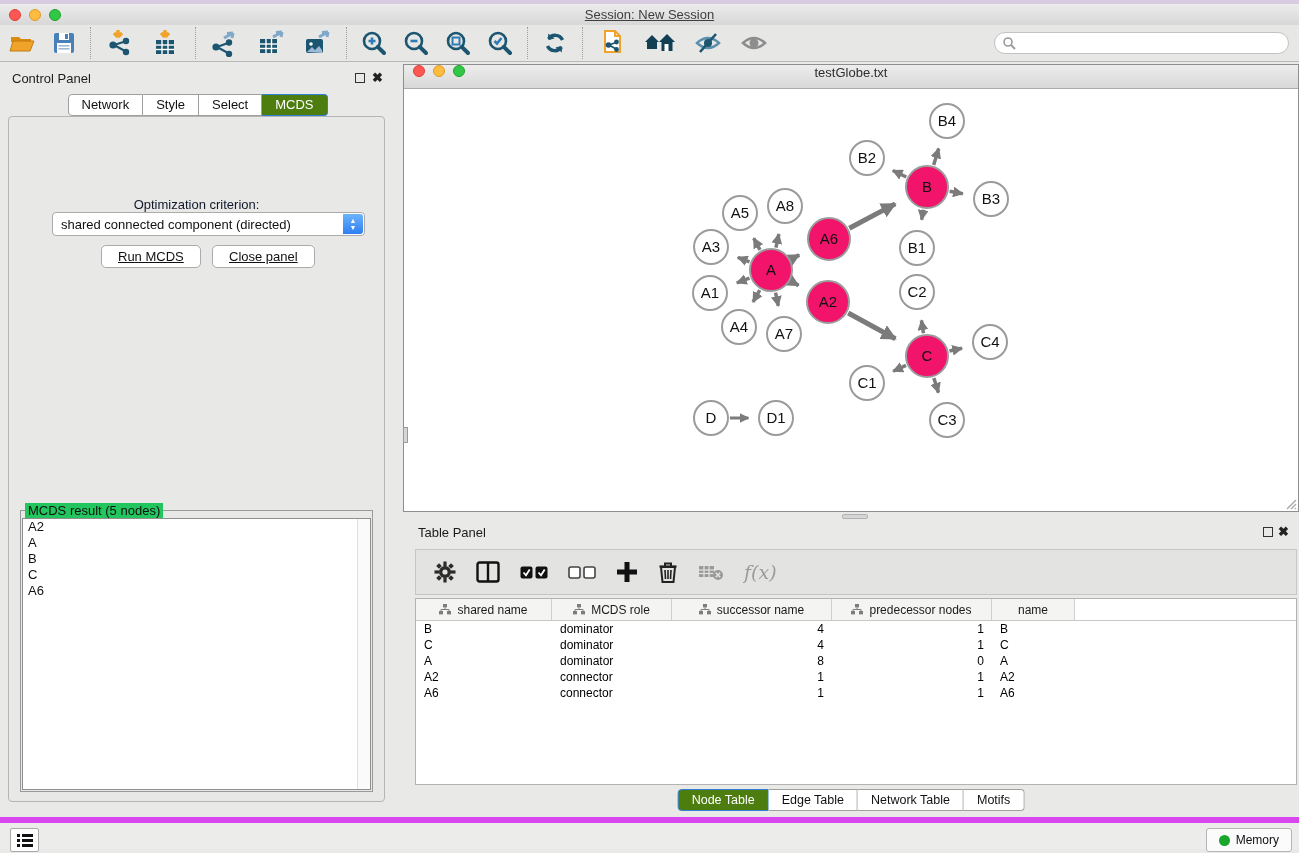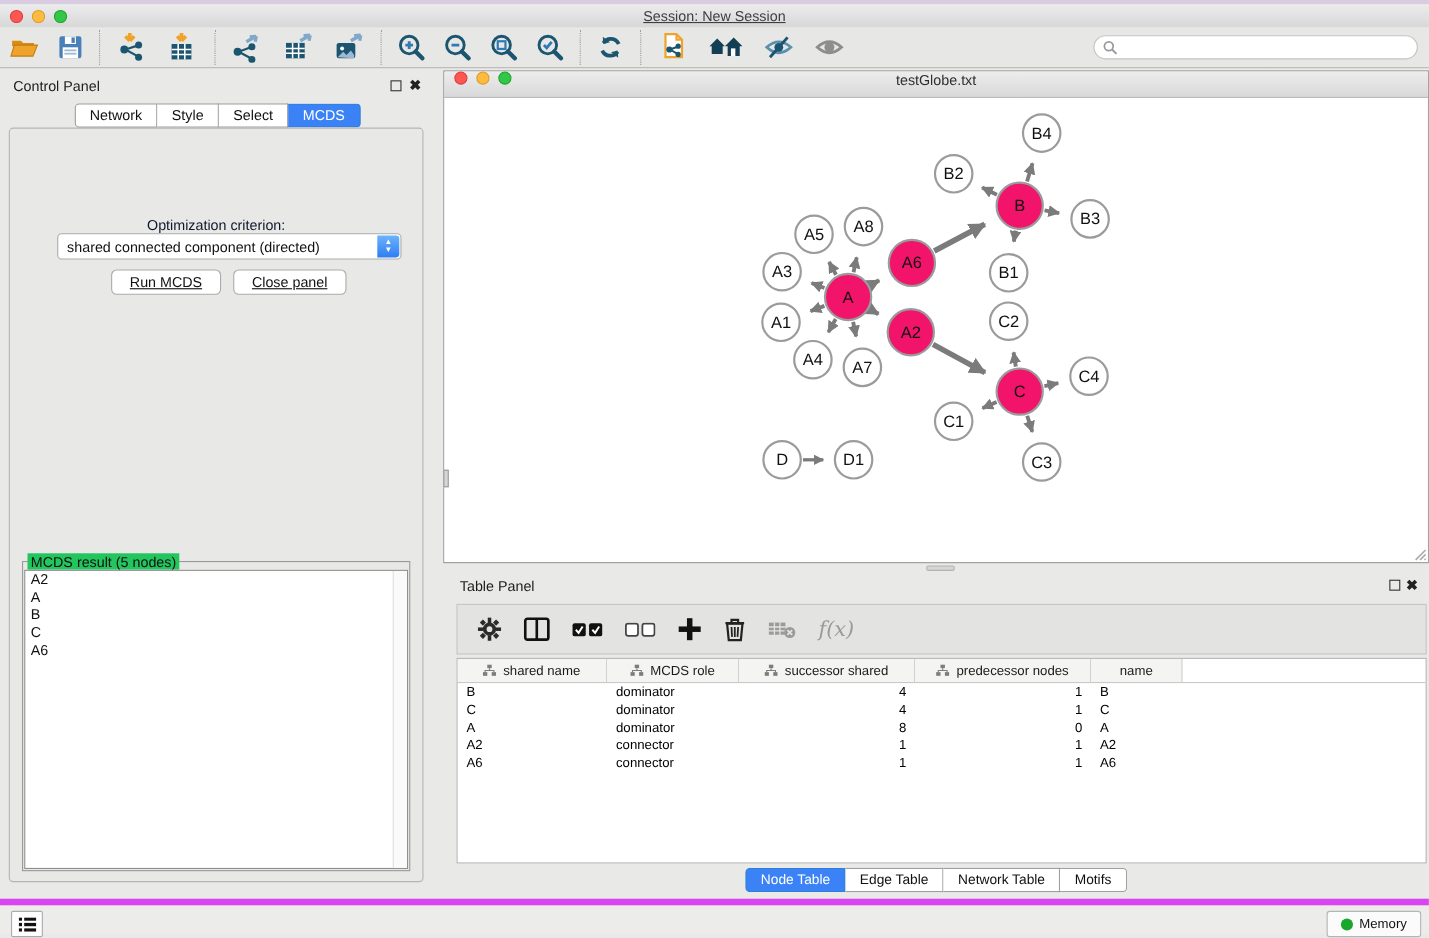--- a/index.html
+++ b/index.html
@@ -35,21 +35,21 @@
   .close-x { position:absolute; top:4px; font-size:13px; font-weight:bold; color:#222; cursor:pointer; }
   #cp-float { right:30px; } #cp-close { right:12px; }
   #cp-body { position:absolute; left:8px; right:10px; top:54px; bottom:15px;
     background:#e8e8e6; border:1px solid #b5b5b3; border-radius:4px; }
   .seg-group { display:flex; }
   #cp-tabs { position:absolute; left:50%; transform:translateX(-50%); top:32px; z-index:2; }
   .seg { height:22px; line-height:20px; padding:0 13px; font-size:13px; color:#111;
     background:#fff; border:1px solid #9f9f9f; border-left:none; cursor:pointer; }
   .seg:first-child { border-left:1px solid #9f9f9f; border-radius:4px 0 0 4px; }
   .seg:last-child { border-radius:0 4px 4px 0; }
-  .seg.sel { background:#3b82f6; border-color:#2f7fd6; color:#fff; }
+  .seg.sel { background:#4d7c0f; border-color:#2f7fd6; color:#fff; }
   #opt-label { position:absolute; left:0; right:0; top:80px; text-align:center; font-size:13px; color:#0f172a; }
   #opt-select { position:absolute; left:43px; top:95px; width:313px; height:24px; background:#fff;
     border:1px solid #ababab; border-radius:4px; font-size:13px; color:#111;
     display:flex; align-items:center; padding-left:8px; cursor:pointer; }
   #opt-chevrons { position:absolute; right:1px; top:1px; width:20px; height:20px; border-radius:0 3px 3px 0;
     background:linear-gradient(#6db3fb,#2e7ef2); display:flex; flex-direction:column;
     align-items:center; justify-content:center; gap:1px; }
   #opt-chevrons span { color:#fff; font-size:7px; line-height:6px; }
   .cp-btn { position:absolute; top:128px; height:23px; background:#fff; border:1px solid #ababab;
     border-radius:5px; font-size:13px; color:#111; padding:0 16px; line-height:21px; cursor:pointer;text-decoration:underline; }
@@ -511,21 +511,21 @@
           </div>
           <div class="th" style="width: 160px;">
             <svg width="12" height="11" viewBox="0 0 12 11">
               <g fill="#7d7d7d">
                 <rect x="4" y="0" width="4" height="3.4"></rect>
                 <rect x="0" y="7" width="4" height="3.4"></rect>
                 <rect x="8" y="7" width="4" height="3.4"></rect>
               </g>
               <path d="M6 3.4 V5.5 M2 7 V5.5 H10 V7" stroke="#7d7d7d" stroke-width="1" fill="none"></path>
             </svg>
-            <span>successor shared</span>
+            <span>successor name</span>
           </div>
           <div class="th" style="width: 160px;">
             <svg width="12" height="11" viewBox="0 0 12 11">
               <g fill="#7d7d7d">
                 <rect x="4" y="0" width="4" height="3.4"></rect>
                 <rect x="0" y="7" width="4" height="3.4"></rect>
                 <rect x="8" y="7" width="4" height="3.4"></rect>
               </g>
               <path d="M6 3.4 V5.5 M2 7 V5.5 H10 V7" stroke="#7d7d7d" stroke-width="1" fill="none"></path>
             </svg>

